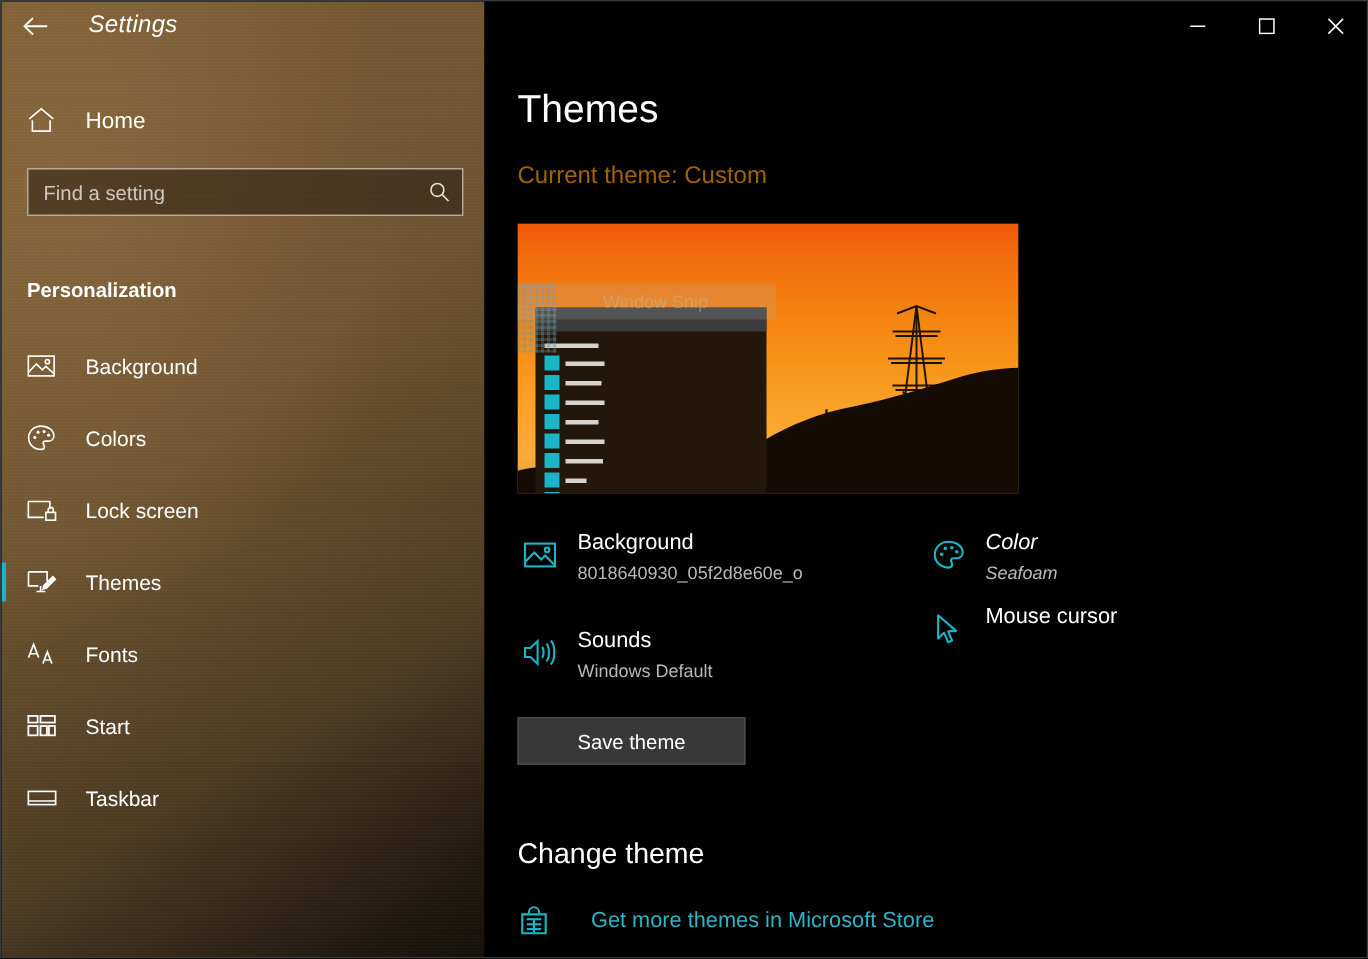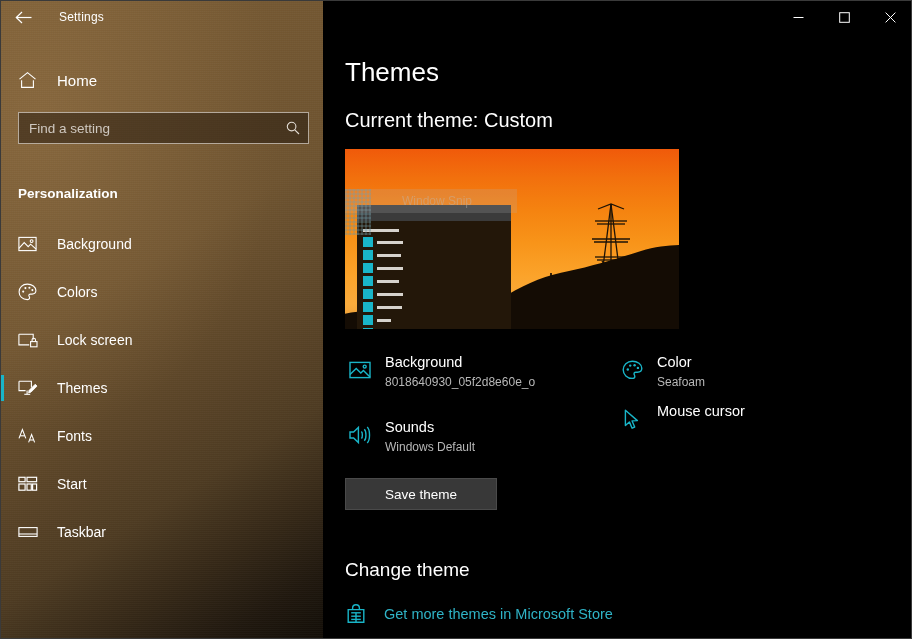--- a/index.html
+++ b/index.html
@@ -47,24 +47,25 @@
     display: flex;
     align-items: center;
     z-index: 2;
   }
   .back-btn {
     width: 44px; height: 32px;
     display: flex; align-items: center; justify-content: center;
     color: #ffffff;
   }
   .sb-title {
-    font-size: 12px;
+    font-size: 16px;
     color: #ffffff;
     margin-left: 14px;
     letter-spacing: .2px;
+    font-style: italic;
   }
 
   .home-row {
     position: relative; z-index: 2;
     display: flex; align-items: center;
     height: 40px;
     margin-top: 27px;
     padding-left: 17px;
   }
   .home-icon { width: 24px; display:flex; align-items:center; justify-content:flex-start; color:#fff; }
@@ -151,22 +152,22 @@
   .page-title {
     position: absolute;
     left: 22px; top: 56px;
     font-size: 26px;
     color: #ffffff;
     font-weight: normal;
   }
   .current-theme {
     position: absolute;
     left: 22px; top: 108px;
-    font-size: 20px;
-    color: #ffffff;
+    font-size: 16px;
+    color: #a16207;
   }
 
   
   .preview {
     position: absolute;
     left: 22px; top: 148px;
     width: 334px; height: 180px;
     overflow: hidden;
     background: #20170c;
   }
@@ -312,21 +313,21 @@
     font-size: 19px;
     color: #ffffff;
   }
 
   .store-link {
     position: absolute;
     left: 22px; top: 602px;
     display: flex; align-items: center;
   }
   .store-icon { width: 22px; height: 22px; color: #19b5c8; display:flex; align-items:center; justify-content:center; }
-  .store-text { margin-left: 17px; font-size: 14.5px; color: #2fb3c6; text-align: center; }
+  .store-text { margin-left: 27px; font-size: 14.5px; color: #2fb3c6; text-align: center; }
 </style>
 </head>
 <body>
 
 <div id="app">
 
   <div id="sidebar">
 
     <div class="sb-titlebar">
       <div class="back-btn">
@@ -572,21 +573,21 @@
             <path d="M1 13.6 L7.2 7.4 L11.8 12 L14.4 9.4 L21 16"></path>
             <circle cx="15.7" cy="5.6" r="1.5"></circle>
           </svg>
         </span>
         <span class="s-text">
           <span class="s-name">Background</span>
           <span class="s-val" style="display:block">8018640930_05f2d8e60e_o</span>
         </span>
       </div>
 
-      <div class="s-row" style="left:272px; top:0;">
+      <div class="s-row" style="left:272px; top:0;font-style:italic;">
         <span class="s-icon">
           <svg width="21" height="20" viewBox="0 0 21 20" fill="none" stroke="currentColor" stroke-width="1.4">
             <path d="M10.3 1.2 C5.2 1.2 1.2 4.9 1.2 9.8 C1.2 14.6 5.2 18.4 10.3 18.4 C12 18.4 12.8 17.4 12.8 16.4 C12.8 15.4 12 14.7 12 13.8 C12 12.9 12.8 12.2 13.8 12.2 L15.4 12.2 C18 12.2 19.8 10.6 19.8 8.3 C19.8 4.3 15.6 1.2 10.3 1.2 Z"></path>
             <circle cx="5.8" cy="9.5" r="1.2" fill="currentColor" stroke="none"></circle>
             <circle cx="8.2" cy="5.6" r="1.2" fill="currentColor" stroke="none"></circle>
             <circle cx="12.6" cy="5.2" r="1.2" fill="currentColor" stroke="none"></circle>
             <circle cx="15.9" cy="7.9" r="1.2" fill="currentColor" stroke="none"></circle>
           </svg>
         </span>
         <span class="s-text">

